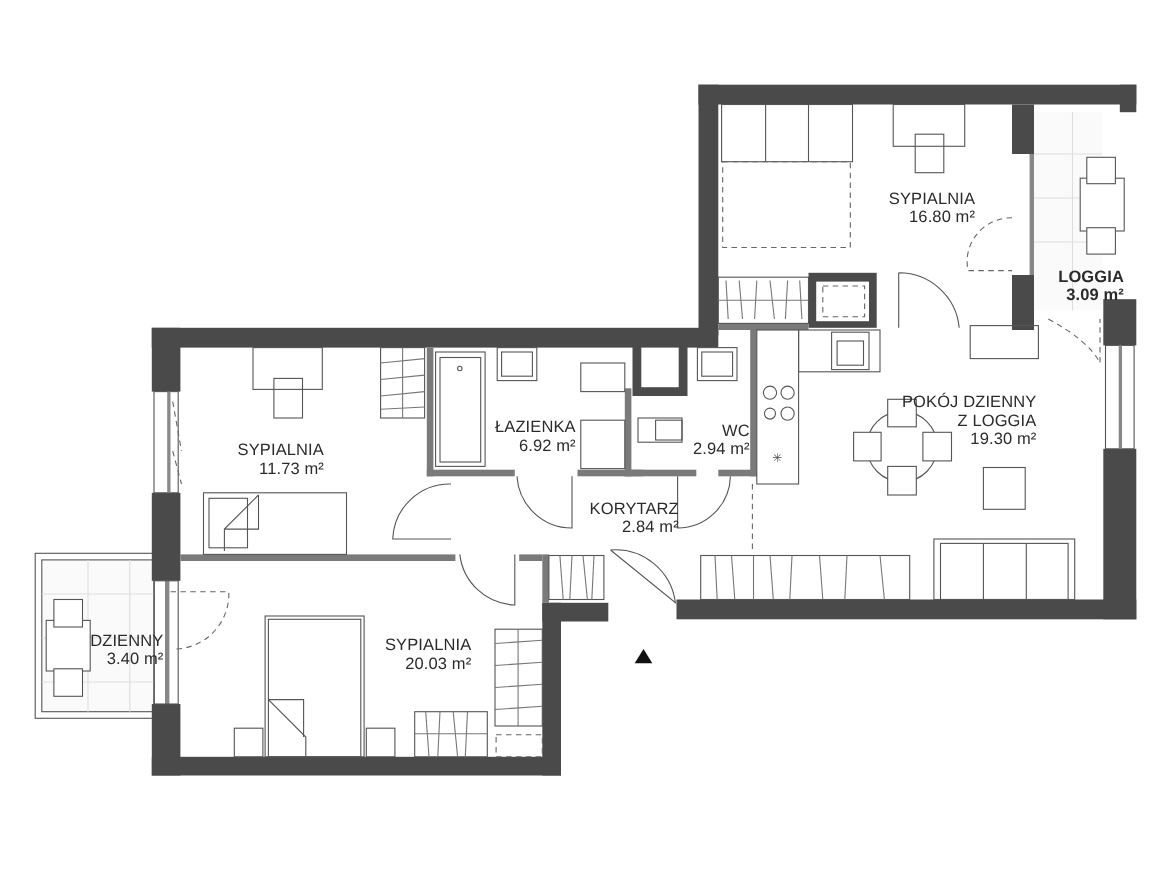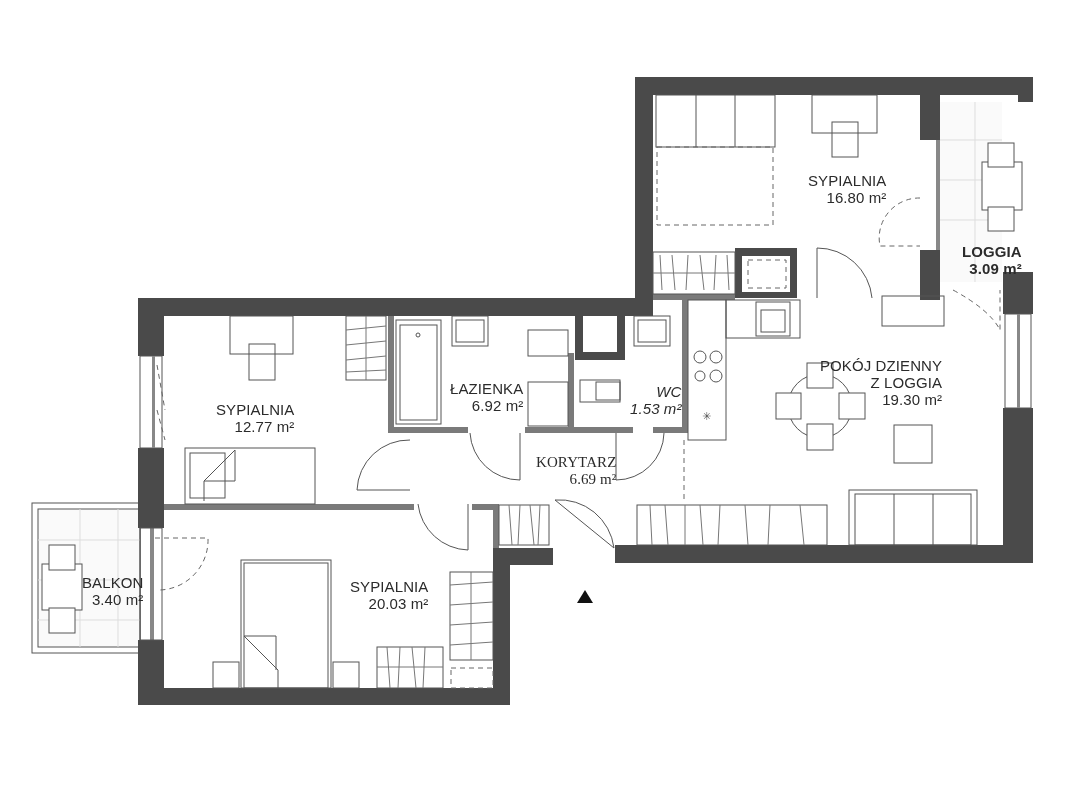--- a/index.html
+++ b/index.html
@@ -225,39 +225,39 @@
 <div class="lbl" style="left:808px;top:172px;">
   <div>SYPIALNIA</div>
   <div>16.80 m²</div>
 </div>
 <div class="lbl" style="left:962px;top:243px;font-weight:bold;">
   <div>LOGGIA</div>
   <div>3.09 m²</div>
 </div>
 <div class="lbl" style="left:216px;top:401px;">
   <div>SYPIALNIA</div>
-  <div>12.77 m²</div>
+  <div>11.73 m²</div>
 </div>
 <div class="lbl" style="left:450px;top:380px;">
   <div>ŁAZIENKA</div>
   <div>6.92 m²</div>
 </div>
-<div class="lbl" style="left:630px;top:383px;font-style:italic;">
+<div class="lbl" style="left:630px;top:383px;">
   <div>WC</div>
-  <div>1.53 m²</div>
+  <div>2.94 m²</div>
 </div>
 <div class="lbl" style="left:820px;top:357px;">
   <div>POKÓJ DZIENNY</div>
   <div>Z LOGGIA</div>
   <div>19.30 m²</div>
 </div>
-<div class="lbl" style="left:536px;top:454px;font-family:Liberation Serif, serif;">
+<div class="lbl" style="left:536px;top:454px;">
   <div>KORYTARZ</div>
-  <div>6.69 m²</div>
+  <div>2.84 m²</div>
 </div>
 <div class="lbl" style="left:82px;top:574px;">
-  <div>BALKON</div>
+  <div>DZIENNY</div>
   <div>3.40 m²</div>
 </div>
 <div class="lbl" style="left:350px;top:578px;">
   <div>SYPIALNIA</div>
   <div>20.03 m²</div>
 </div>
 
 </body></html>

